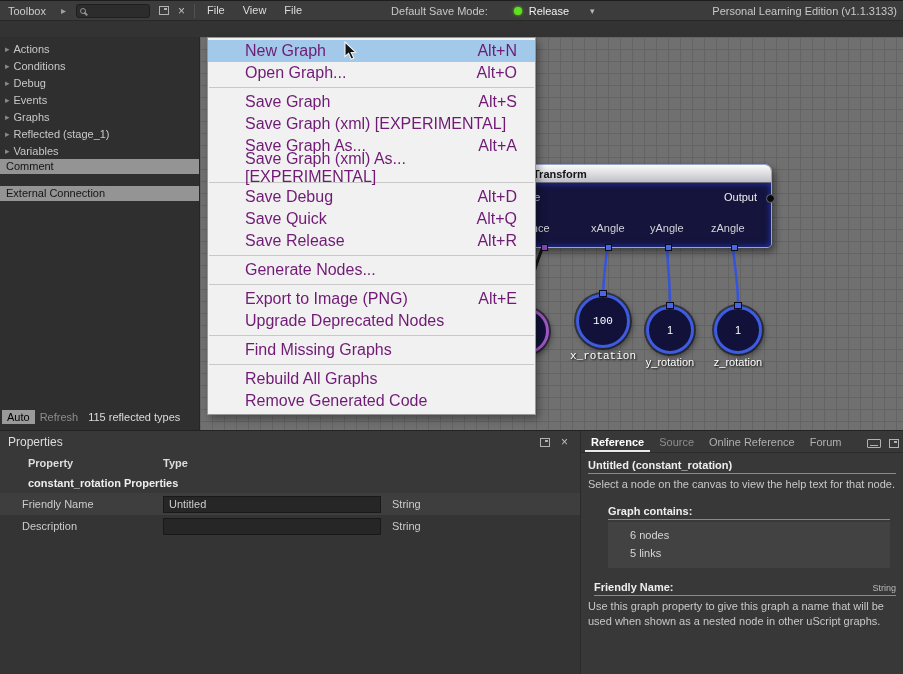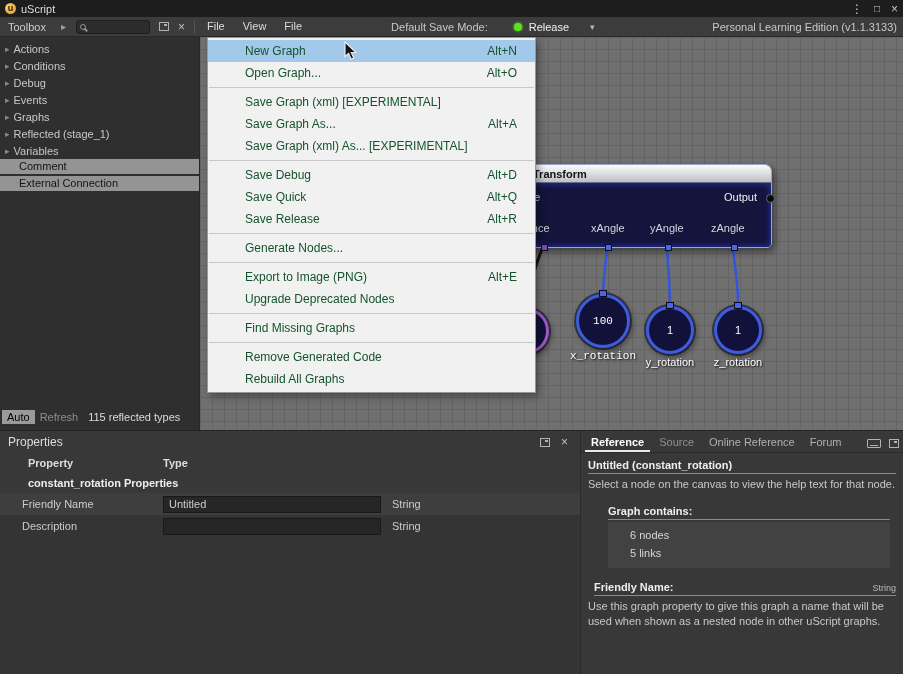--- a/index.html
+++ b/index.html
@@ -13,21 +13,21 @@
   
   #titlebar { position:absolute; left:0; top:0; width:903px; height:17px; background:#1d1d1d;
     display:flex; align-items:center; padding:0 5px; gap:5px; color:#ddd; }
   .logo { width:11px; height:11px; border-radius:50%; flex:0 0 auto;
     background: radial-gradient(circle at 35% 35%, #ffd06a, #de9a26);
     color:#1d1200; font-size:9px; font-weight:bold; line-height:11px; text-align:center; }
   .tb-right { margin-left:auto; display:flex; align-items:center; gap:11px; color:#c8c8c8; font-size:12px; }
   .tb-right span { cursor:default; line-height:14px; }
 
   
-  #toolbar { position:absolute; left:0; top:17px; width:903px; height:20px; background:#3c3c3c;
+  #toolbar { position:absolute; left:0; top:1px; width:903px; height:20px; background:#3c3c3c;
     border-bottom:1px solid #282828; display:flex; align-items:center; color:#ccc; }
   .toolbox-label { margin-left:8px; }
   .expand-btn { margin-left:15px; color:#a0a0a0; font-size:10px; }
   .searchbox { margin-left:10px; width:74px; height:14px; background:#2c2c2c; border:1px solid #1e1e1e;
     border-radius:3px; display:flex; align-items:center; }
   .searchbox input { flex:1; min-width:0; background:transparent; border:none; outline:none;
     color:#ddd; font-size:10px; font-family:inherit; height:12px; }
   .mag { width:6px; height:6px; border:1.5px solid #949494; border-radius:50%; position:relative; margin:0 2px 0 3px; flex:0 0 auto; }
   .mag::after { content:''; position:absolute; width:4px; height:1.5px; background:#949494;
     transform:rotate(45deg); right:-3.5px; bottom:-1.5px; }
@@ -43,21 +43,21 @@
   .savemode .val { margin-left:7px; color:#f0f0f0; }
   .caret { margin-left:21px; color:#b8b8b8; font-size:9px; }
   .edition { margin-left:auto; margin-right:6px; color:#c8c8c8; }
 
   
   #sidebar { position:absolute; left:0; top:37px; width:200px; height:393px; background:#2f2f2f;
     border-right:1px solid #262626; padding-top:3px; }
   .tb-item { height:17px; display:flex; align-items:center; padding-left:5px; color:#c8c8c8; }
   .tb-item .arrow { color:#8a8a8a; font-size:9px; margin-right:4px; }
   .tb-item .arrow::before { content:"\25B8"; }
-  .tb-special { height:15px; line-height:15px; background:#949494; color:#141414; padding-left:19px; margin-bottom:2px; }
+  .tb-special { height:15px; line-height:15px; background:#949494; color:#141414; padding-left:6px; margin-bottom:12px; }
   .tb-special:first-of-type { margin-top:2px; }
   #sidebar-status { position:absolute; left:2px; bottom:5px; height:16px; display:flex; align-items:center; }
   .auto-chip { background:#9a9a9a; color:#000; padding:1px 5px; }
   .refresh-btn { color:#8d8d8d; padding:1px 5px; }
   .reflected { color:#dcdcdc; margin-left:5px; }
 
   
   #canvas { position:absolute; left:200px; top:37px; width:703px; height:393px; overflow:hidden;
     background-color:#707070;
     background-image: linear-gradient(#646464 1px, transparent 1px),
@@ -84,21 +84,21 @@
   .vnode .vsock { position:absolute; top:-7px; left:50%; transform:translateX(-50%);
     width:8px; height:7px; background:#4a66e0; border:1px solid #0a0a20; }
   .vnode .vlabel { position:absolute; top:calc(100% + 5px); left:50%; transform:translateX(-50%);
     width:110px; text-align:center; color:#fff; text-shadow:1px 1px 2px #000; font-size:11px; }
   .vnode.purple { border-color:#a257c8; }
 
   
   #file-menu { position:absolute; left:207px; top:37px; width:329px; z-index:50; background:#f1f1f1;
     border:1px solid #979797; box-shadow:3px 4px 8px rgba(0,0,0,.35); padding:2px 0; }
   .menu-item { height:22px; display:flex; align-items:center; padding:0 18px 0 37px;
-    color:#14532d; font-size:12px; }
+    color:#701a75; font-size:16px; }
   .menu-item .mi-shortcut { margin-left:auto; }
   .menu-item.highlighted { background:#a2c8ea; }
   .menu-sep { height:1px; background:#c8c8c8; margin:3px 1px; }
 
   
   #properties { position:absolute; left:0; top:430px; width:580px; height:244px; background:#383838;
     border-top:1px solid #232323; display:flex; flex-direction:column; }
   .props-header { height:22px; line-height:22px; padding:0 8px; font-size:12px; color:#ddd; position:relative; }
   .props-icons { position:absolute; right:12px; top:5px; display:flex; gap:11px; align-items:center; }
   .props-cols, .prop-row { display:grid; grid-template-columns:163px 229px 1fr; align-items:center; }
@@ -264,20 +264,24 @@
   <div class="menu-item highlighted">
       <span>New Graph</span>
       <span class="mi-shortcut">Alt+N</span>
     </div>
   <div class="menu-item">
       <span>Open Graph...</span>
       <span class="mi-shortcut">Alt+O</span>
     </div>
   <div class="menu-sep"></div>
   <div class="menu-item">
+      <span>Save Graph</span>
+      <span class="mi-shortcut">Alt+S</span>
+    </div>
+  <div class="menu-item">
       <span>Save Graph (xml) [EXPERIMENTAL]</span>
       <span class="mi-shortcut"></span>
     </div>
   <div class="menu-item">
       <span>Save Graph As...</span>
       <span class="mi-shortcut">Alt+A</span>
     </div>
   <div class="menu-item">
       <span>Save Graph (xml) As... [EXPERIMENTAL]</span>
       <span class="mi-shortcut"></span>
@@ -309,25 +313,25 @@
       <span>Upgrade Deprecated Nodes</span>
       <span class="mi-shortcut"></span>
     </div>
   <div class="menu-sep"></div>
   <div class="menu-item">
       <span>Find Missing Graphs</span>
       <span class="mi-shortcut"></span>
     </div>
   <div class="menu-sep"></div>
   <div class="menu-item">
+      <span>Rebuild All Graphs</span>
+      <span class="mi-shortcut"></span>
+    </div>
+  <div class="menu-item">
       <span>Remove Generated Code</span>
-      <span class="mi-shortcut"></span>
-    </div>
-  <div class="menu-item">
-      <span>Rebuild All Graphs</span>
       <span class="mi-shortcut"></span>
     </div>
 </div>
 
 <div id="properties">
   <div class="props-header">
     <span>Properties</span>
     <span class="props-icons">
       <span class="i-pop"></span>
       <span class="i-x">×</span>

